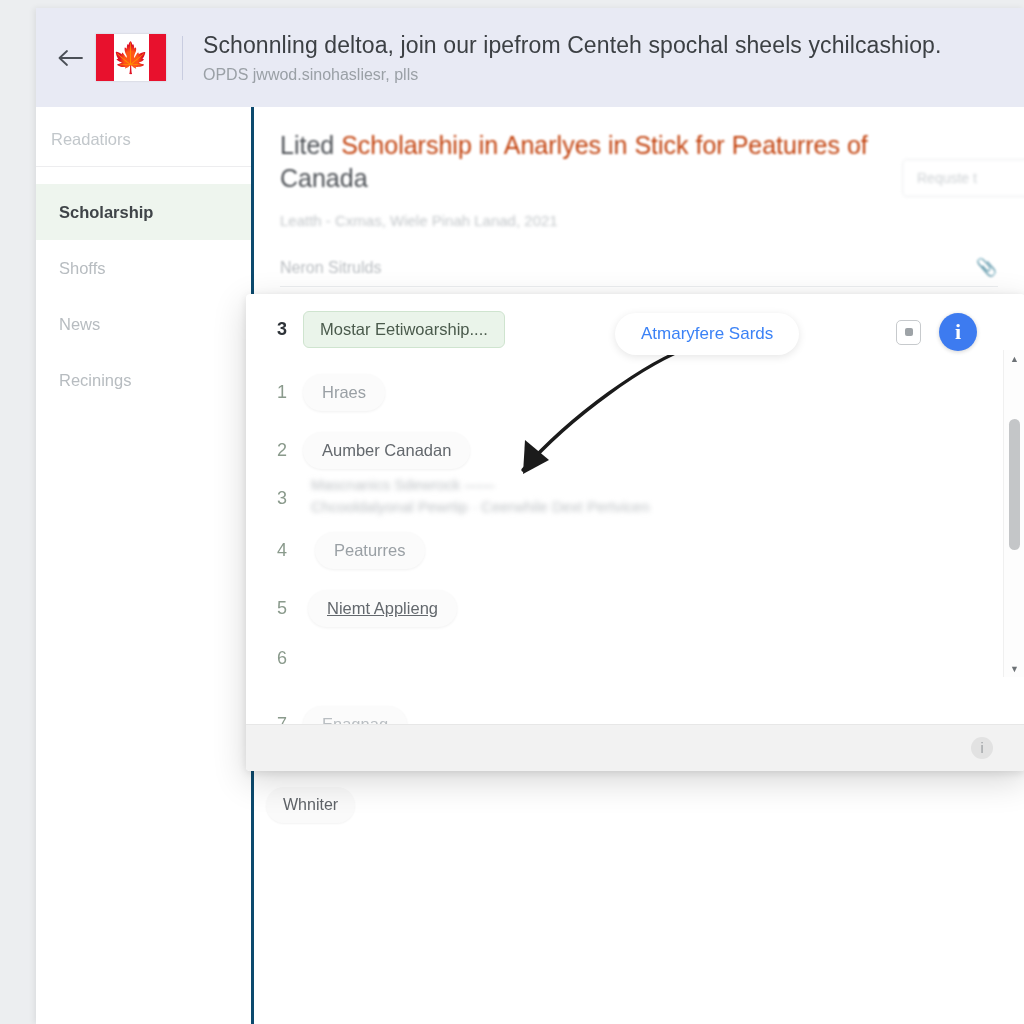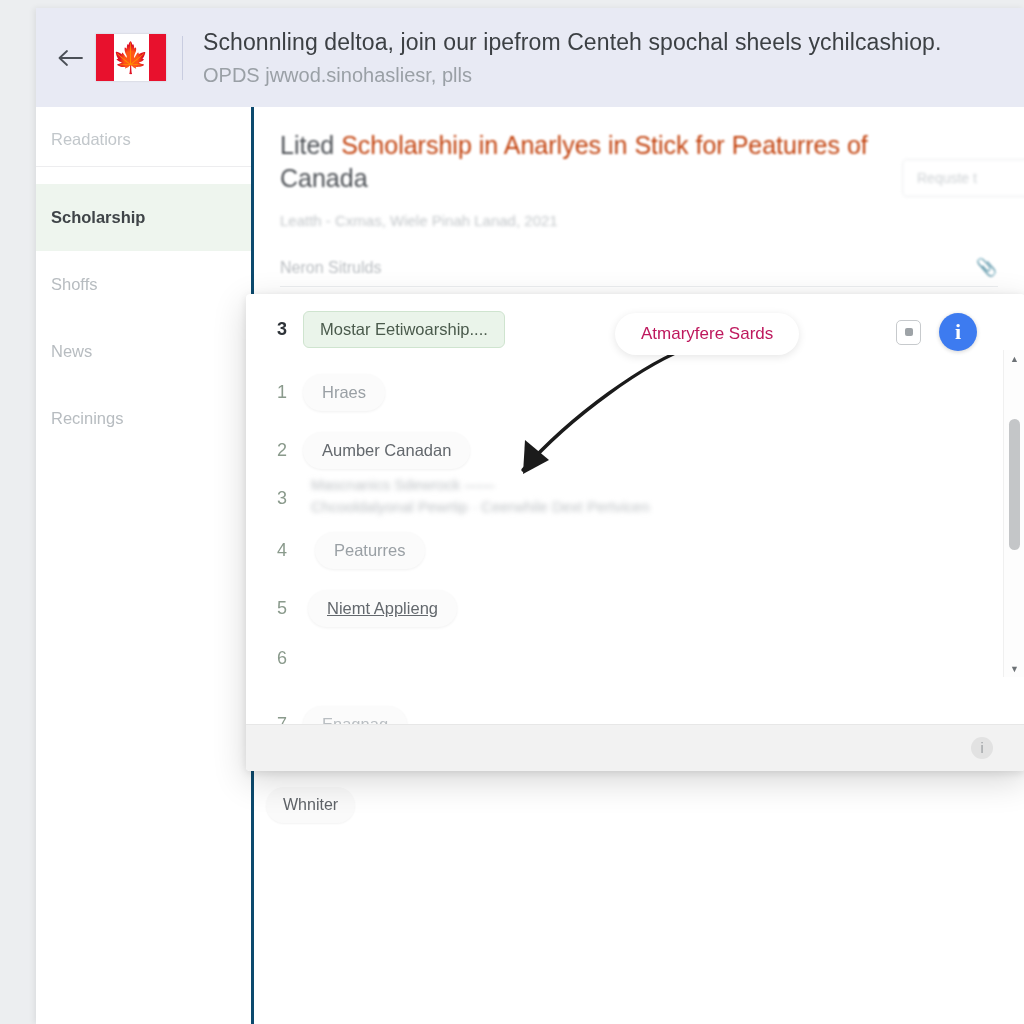--- a/index.html
+++ b/index.html
@@ -60,21 +60,21 @@
     margin: 0 20px 0 16px;
     flex: 0 0 1px;
   }
   .hdr-text { flex: 1 1 auto; min-width: 0; }
   .hdr-title {
     font-size: 23px; color: #3c4044; line-height: 1.25;
     letter-spacing: .1px;
     white-space: nowrap; overflow: hidden;
   }
   .hdr-sub {
-    font-size: 20px; color: #9aa0a6;
+    font-size: 16px; color: #9aa0a6;
     margin-top: 7px;
     white-space: nowrap; overflow: hidden;
   }
 
   
   .body-split { display: flex; height: 917px; }
 
   
   .sidebar {
     width: 218px; flex: 0 0 218px;
@@ -90,23 +90,23 @@
     color: #b4b9bd;
     border-bottom: 1px solid #ededef;
   }
   .side-row.muted { color: #c2c7cb; }
   .side-row.accent { color: #c8464a; font-weight: bold; }
   .side-row.accent .chev { color: #c8464a; }
   .chev { font-size: 13px; transform: scaleX(1.35); }
 
   .side-items { padding-top: 17px; }
   .side-item {
-    height: 67px;
+    height: 56px;
     display: flex; align-items: center;
-    padding-left: 15px;
+    padding-left: 23px;
     font-size: 16.5px;
     color: #b7bcc0;
   }
   .side-item.selected {
     background: #eef5ee;
     color: #3f4448;
     font-weight: bold;
   }
 
   
@@ -223,21 +223,21 @@
   }
 
   
   .tooltip {
     position: absolute;
     left: 369px; top: 19px;
     background: #ffffff;
     border-radius: 22px;
     padding: 11px 26px;
     font-size: 17px;
-    color: #be185d;
+    color: #3b82f6;
     box-shadow: 0 2px 8px rgba(0,0,0,0.10);
     white-space: nowrap;
   }
   .arrow-svg { position: absolute; left: 215px; top: 30px; }
 
   
   .dlg-controls {
     position: absolute;
     right: 48px; top: 19px;
     display: flex; align-items: center; gap: 18px;

